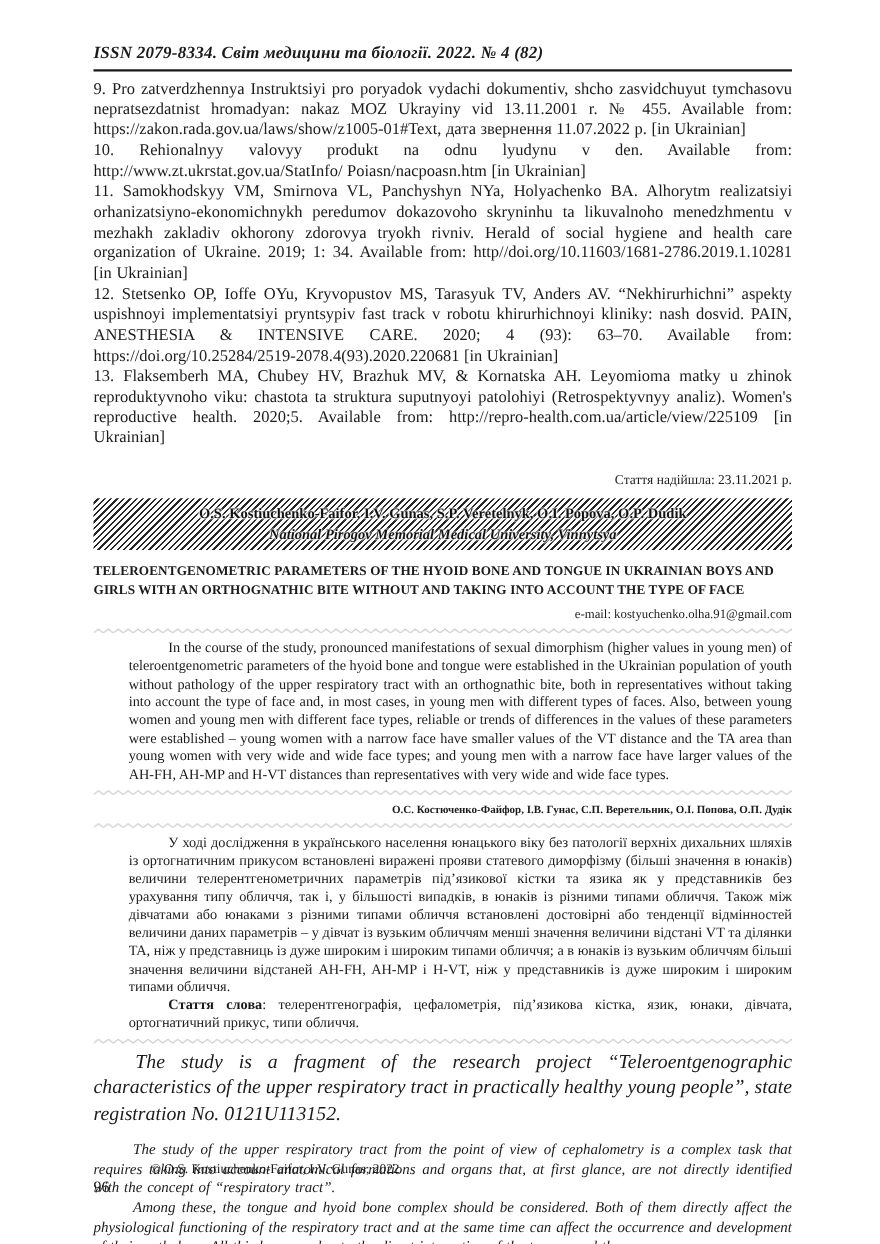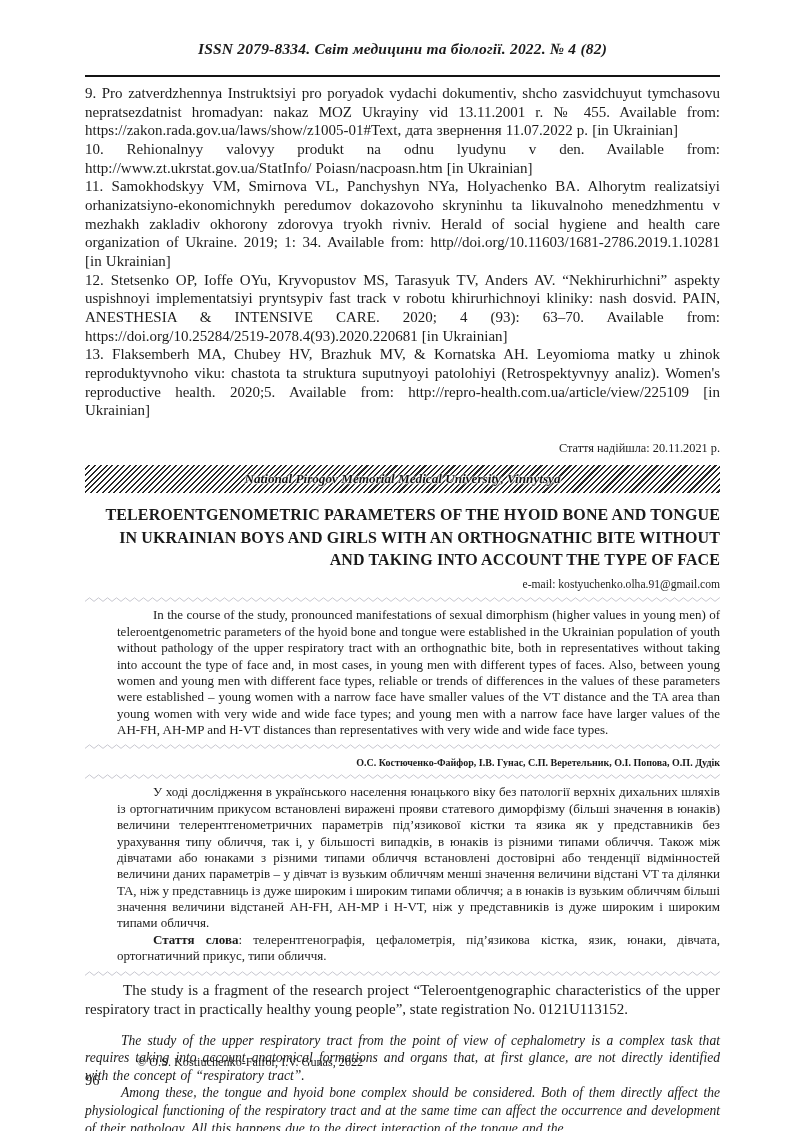--- a/index.html
+++ b/index.html
@@ -14,24 +14,23 @@
     font-family: "Liberation Serif", "DejaVu Serif", serif;
     padding: 40px 80px 0 85px;
     overflow: hidden;
   }
   
   .journal-header {
     font-size: 15.5px;
     font-weight: bold;
     font-style: italic;
     letter-spacing: 0.2px;
-    padding-bottom: 17px;
+    padding-bottom: 5px;
     border-bottom: 2.2px solid #141414;
     margin-bottom: 7px;
-    text-align: center;
   }
   
   .references p {
     font-size: 15px;
     line-height: 1.245;
     text-align: justify;
     word-spacing: 0.4px;
   }
   .received {
     margin-top: 21px;
@@ -57,22 +56,22 @@
     font-size: 13.2px;
     font-weight: bold;
     line-height: 1.45;
     color: #111;
     text-shadow: 0 0 2px #fff, 1px 0 2px #fff, -1px 0 2px #fff, 0 1px 2px #fff;
   }
   .hatch .affil-line { font-style: italic; }
   
   .title-en {
     margin-top: 11px;
-    text-align: right;
-    font-size: 16px;
+    text-align: left;
+    font-size: 12px;
     font-weight: bold;
     line-height: 1.4;
     letter-spacing: 0.1px;
   }
   .email-line {
     margin-top: 7px;
     font-size: 11.6px;
     text-align: right;
   }
   
@@ -96,21 +95,22 @@
   .title-ua {
     margin-top: 8px;
     text-align: center;
     font-size: 14.8px;
     font-weight: bold;
     line-height: 1.42;
   }
   
   .study-note {
     margin-top: 4px;
-    font-size: 15px;
+    font-size: 18px;
+    font-style: italic;
     line-height: 1.3;
     text-align: justify;
     text-indent: 38px;
   }
   
   .body-text { margin-top: 12px; font-style: italic; }
   .body-text p {
     font-size: 13.6px;
     line-height: 1.295;
     text-align: justify;
@@ -144,24 +144,25 @@
   <div class="journal-header">ISSN 2079-8334. Світ медицини та біології. 2022. № 4 (82)</div>
 
   <div class="references">
     <p>9. Pro zatverdzhennya Instruktsiyi pro poryadok vydachi dokumentiv, shcho zasvidchuyut tymchasovu nepratsezdatnist hromadyan: nakaz MOZ Ukrayiny vid 13.11.2001 r. № 455. Available from: https://zakon.rada.gov.ua/laws/show/z1005-01#Text, дата звернення 11.07.2022 р. [in Ukrainian]</p>
     <p>10. Rehionalnyy valovyy produkt na odnu lyudynu v den. Available from: http://www.zt.ukrstat.gov.ua/StatInfo/ Poiasn/nacpoasn.htm [in Ukrainian]</p>
     <p>11. Samokhodskyy VM, Smirnova VL, Panchyshyn NYa, Holyachenko BA. Alhorytm realizatsiyi orhanizatsiyno-ekonomichnykh peredumov dokazovoho skryninhu ta likuvalnoho menedzhmentu v mezhakh zakladiv okhorony zdorovya tryokh rivniv. Herald of social hygiene and health care organization of Ukraine. 2019; 1: 34. Available from: http//doi.org/10.11603/1681-2786.2019.1.10281 [in Ukrainian]</p>
     <p>12. Stetsenko OP, Ioffe OYu, Kryvopustov MS, Tarasyuk TV, Anders AV. “Nekhirurhichni” aspekty uspishnoyi implementatsiyi pryntsypiv fast track v robotu khirurhichnoyi kliniky: nash dosvid. PAIN, ANESTHESIA &amp; INTENSIVE CARE. 2020; 4 (93): 63–70. Available from: https://doi.org/10.25284/2519-2078.4(93).2020.220681 [in Ukrainian]</p>
     <p>13. Flaksemberh MA, Chubey HV, Brazhuk MV, &amp; Kornatska AH. Leyomioma matky u zhinok reproduktyvnoho viku: chastota ta struktura suputnyoyi patolohiyi (Retrospektyvnyy analiz). Women's reproductive health. 2020;5. Available from: http://repro-health.com.ua/article/view/225109 [in Ukrainian]</p>
   </div>
 
-  <div class="received">Стаття надійшла: 20.11.2021 р.</div>
+  <div class="received">Стаття надійшла: 23.11.2021 р.</div>
 
 
   <div class="hatch">
+    <div class="authors-line">O.S. Kostiuchenko-Faifor, I.V. Gunas, S.P. Veretelnyk, O.I. Popova, O.P. Dudik</div>
     <div class="authors-line affil-line">National Pirogov Memorial Medical University, Vinnytsya</div>
   </div>
 
   <div class="title-en">TELEROENTGENOMETRIC PARAMETERS OF THE HYOID BONE AND TONGUE IN UKRAINIAN BOYS AND GIRLS WITH AN ORTHOGNATHIC BITE WITHOUT AND TAKING INTO ACCOUNT THE TYPE OF FACE</div>
 
   <div class="email-line">e-mail: kostyuchenko.olha.91@gmail.com</div>
 
   <svg class="zz-line" width="635" height="5">
       <rect width="635" height="5" fill="url(#zz)"></rect>
     </svg>

